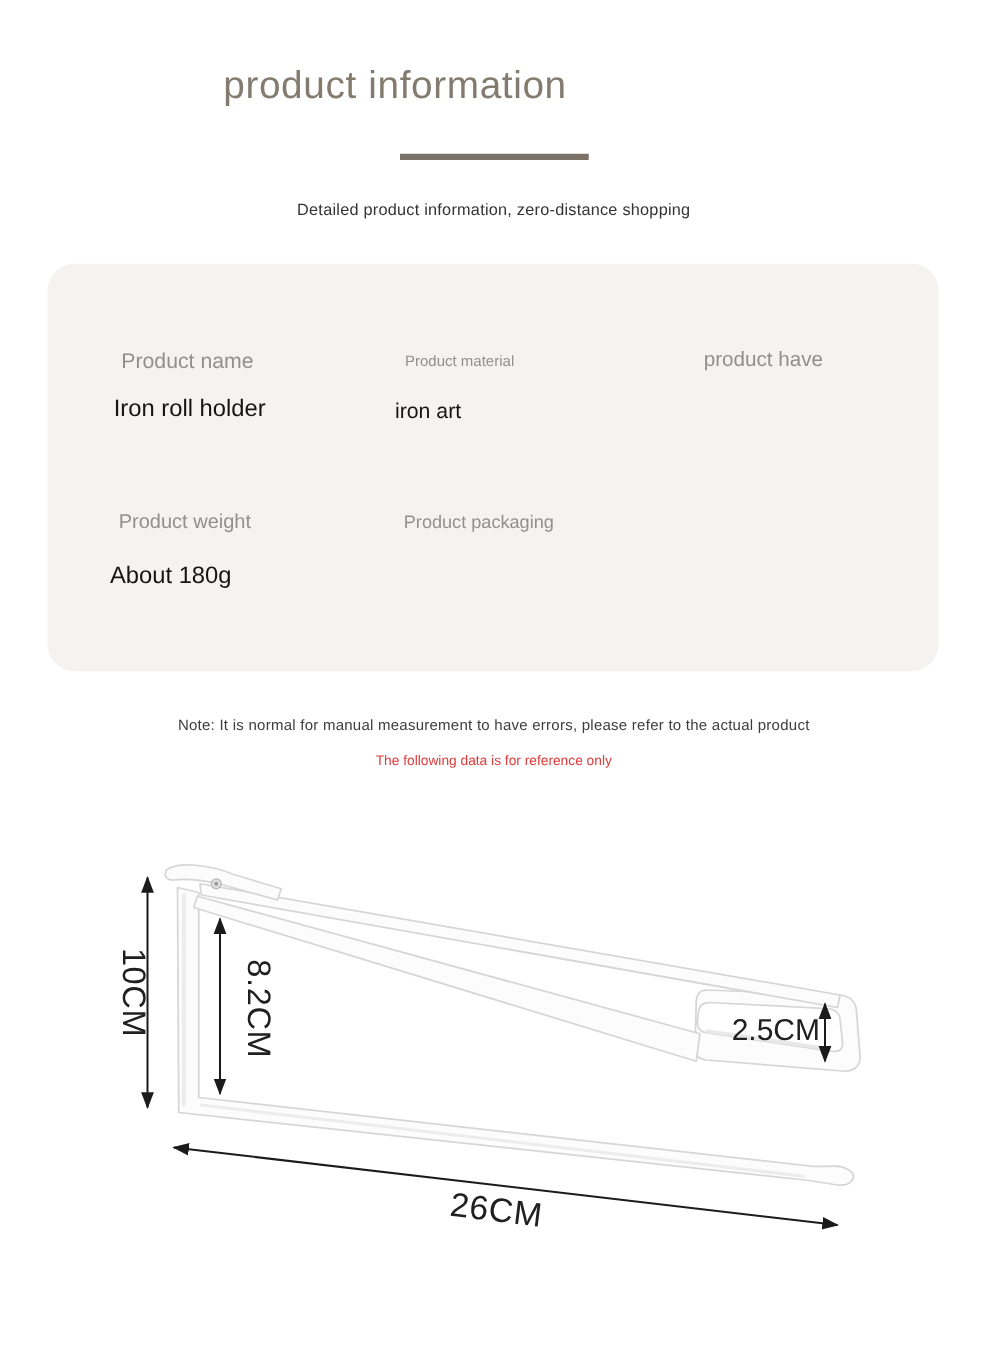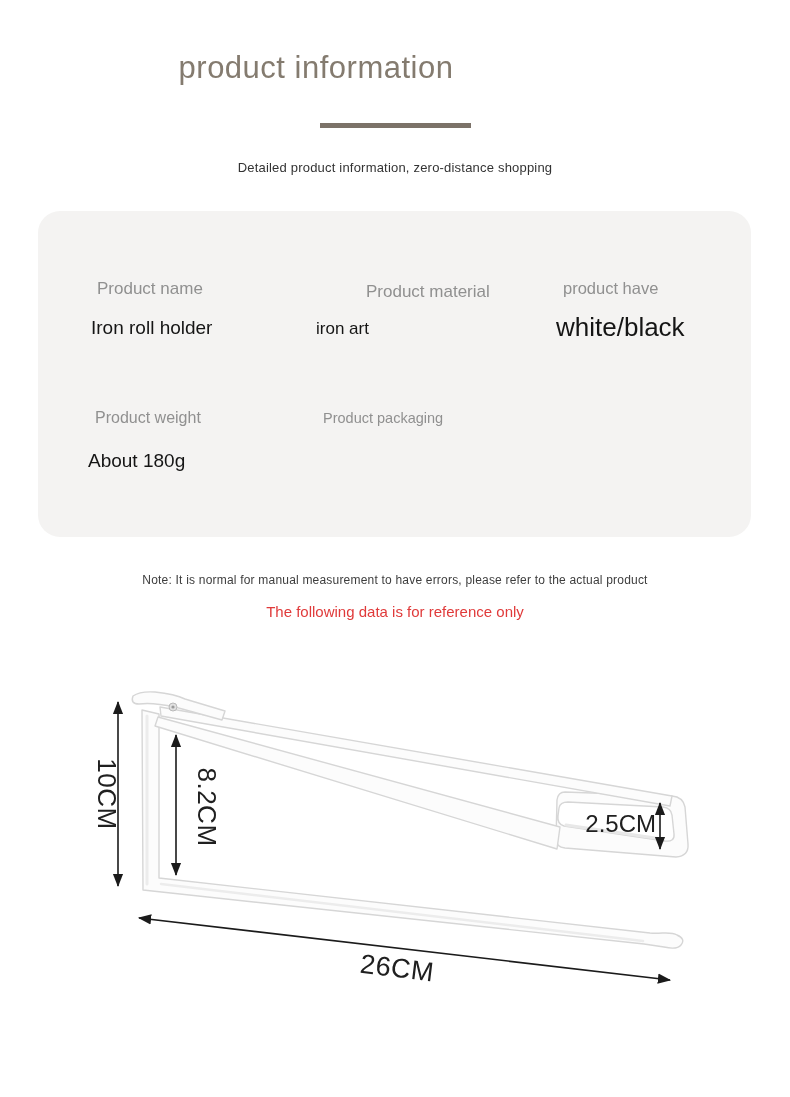--- a/index.html
+++ b/index.html
@@ -20,36 +20,36 @@
     font-size:13px;color:#333333;letter-spacing:0.2px;
   }
   
   .card{
     top:211px;left:38px;width:713px;height:326px;background:#f4f3f2;border-radius:22px;
   }
   .cell-label{color:#909090;white-space:nowrap;}
   .cell-value{color:#151515;white-space:nowrap;}
   .lbl-name{left:59px;top:68px;font-size:17px;}
   .val-name{left:53px;top:106px;font-size:19px;}
-  .lbl-material{left:286px;top:71px;font-size:17px;margin-left:42px;}
+  .lbl-material{left:286px;top:71px;font-size:12px;}
   .val-material{left:278px;top:108px;font-size:17px;text-align:right;}
   .lbl-color{left:525px;top:68px;font-size:16.5px;}
   .val-color{left:518px;top:101px;font-size:26px;}
   .lbl-weight{left:57px;top:198px;font-size:16px;}
   .val-weight{left:50px;top:239px;font-size:19px;}
   .lbl-packaging{left:285px;top:199px;font-size:14.5px;text-align:right;}
   .val-packaging{left:278px;top:231px;font-size:26px;}
   
   .note{
     top:573px;left:0;width:790px;text-align:center;
     font-size:12px;color:#3d3d3d;letter-spacing:0.2px;
   }
   .note-red{
     top:603px;left:0;width:790px;text-align:center;
-    font-size:15px;color:#e03a3a;
+    font-size:11px;color:#e03a3a;
   }
   
   .diagram{top:650px;left:60px;}
   .dim-text{
     font-family:"Liberation Sans","DejaVu Sans",sans-serif;
     font-size:26px;fill:#202020;letter-spacing:0.5px;
   }
   .dim-text-sm{font-size:24px;letter-spacing:0;}
   .dim-line{stroke:#1b1b1b;stroke-width:1.6;fill:none;}
   .prod{fill:#fcfcfc;stroke:#d6d6d6;stroke-width:1.4;stroke-linejoin:round;}
@@ -61,21 +61,20 @@
 <div class="abs title">product information</div>
 <div class="abs divider"></div>
 <div class="abs subtitle">Detailed product information, zero-distance shopping</div>
 
 <div class="abs card">
   <div class="abs cell-label lbl-name">Product name</div>
   <div class="abs cell-value val-name">Iron roll holder</div>
   <div class="abs cell-label lbl-material">Product material</div>
   <div class="abs cell-value val-material">iron art</div>
   <div class="abs cell-label lbl-color">product have</div>
-  <div class="abs cell-value val-color">white/black</div>
   <div class="abs cell-label lbl-weight">Product weight</div>
   <div class="abs cell-value val-weight">About 180g</div>
   <div class="abs cell-label lbl-packaging">Product packaging</div>
 </div>
 
 <div class="abs note">Note: It is normal for manual measurement to have errors, please refer to the actual product</div>
 <div class="abs note-red">The following data is for reference only</div>
 
 <svg class="abs diagram" width="670" height="390" viewBox="0 0 670 390" xmlns="http://www.w3.org/2000/svg">
   <defs>

